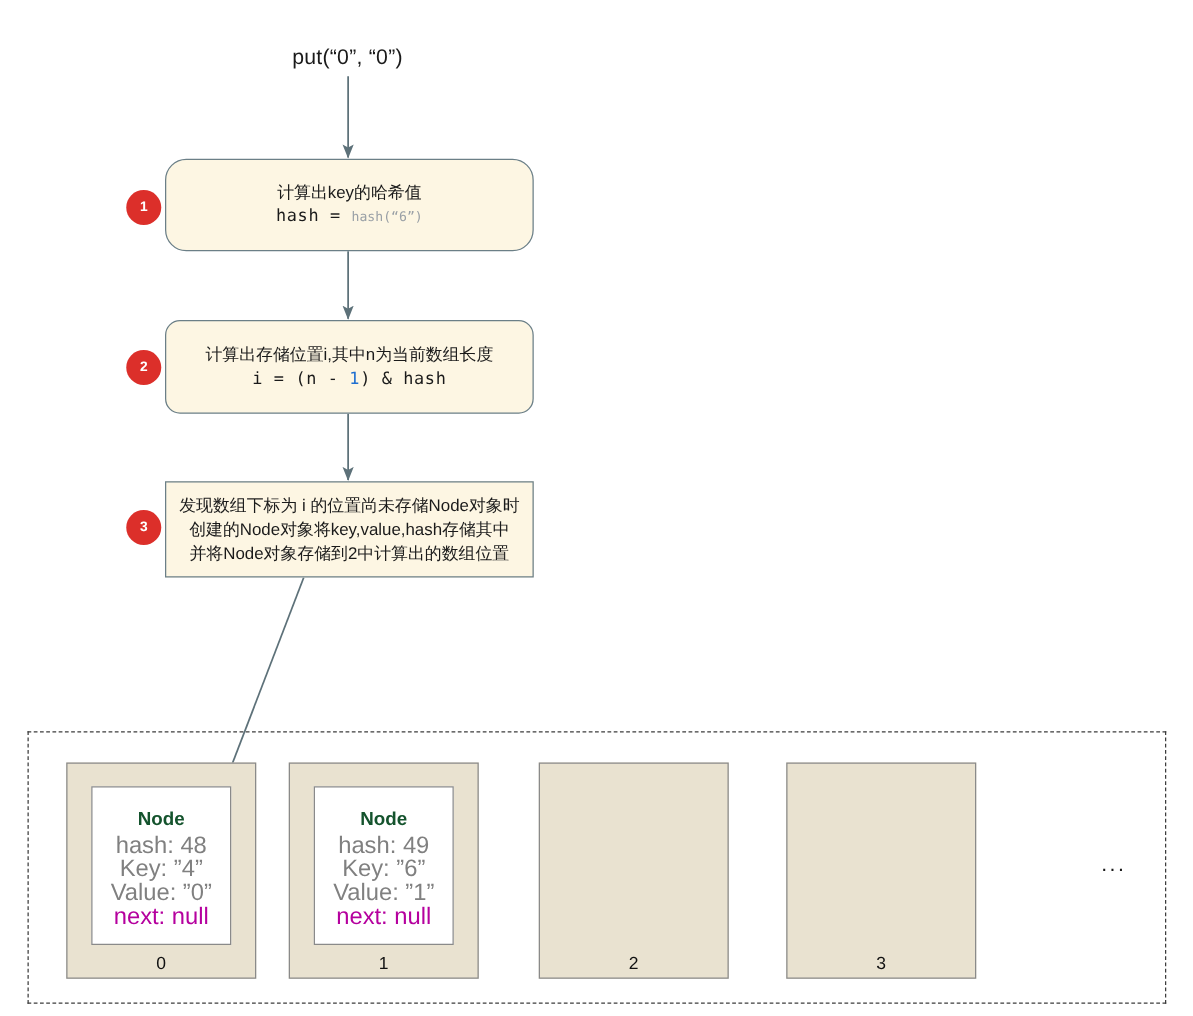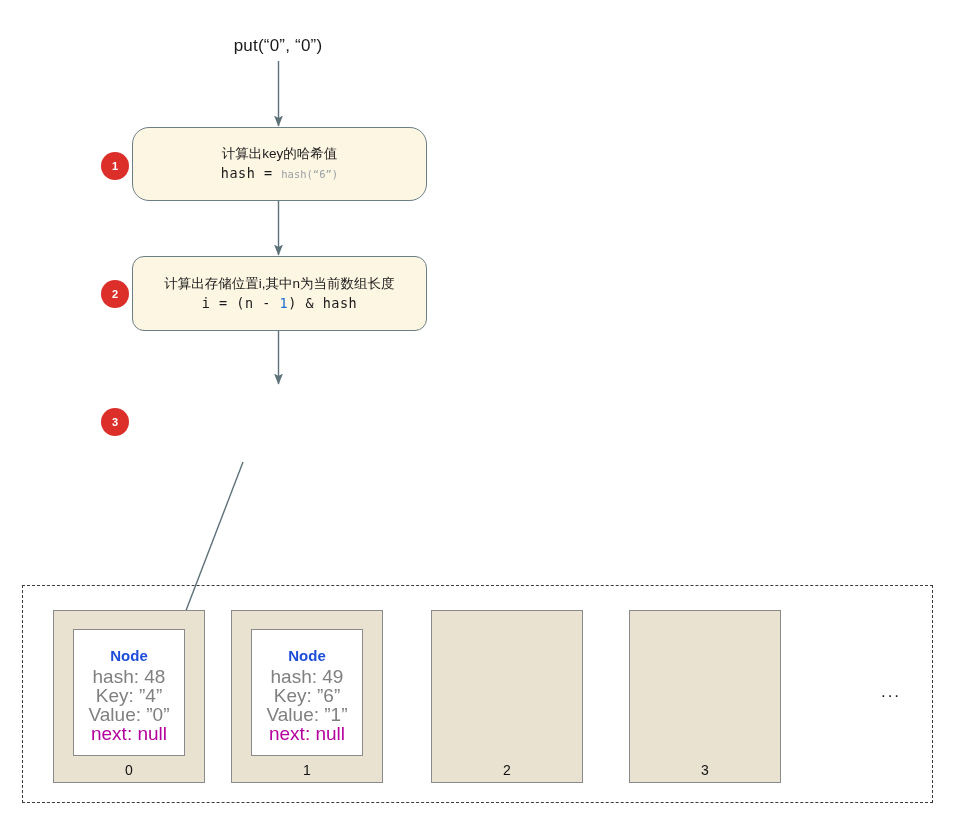--- a/index.html
+++ b/index.html
@@ -135,21 +135,21 @@
     box-sizing: border-box;
     display: flex;
     flex-direction: column;
     align-items: center;
     justify-content: center;
     padding-top: 2px;
   }
   .node-title {
     font-size: 15px;
     font-weight: bold;
-    color: #1d4ed8;
+    color: #14532d;
     line-height: 21px;
     margin-bottom: 1px;
   }
   .node-field {
     font-size: 19px;
     color: #808080;
     line-height: 19px;
     white-space: nowrap;
   }
   .node-field.next {
@@ -200,20 +200,25 @@
 
   <div class="badge" style="left:101px; top:268px;">2</div>
   <div class="step-box" style="left:132px; top:244px; width:295px; height:75px;border-radius:12px;">
     <div class="cn-line">计算出存储位置i,其中n为当前数组长度</div>
     <div class="code-line">
       <span>i = (n - </span><span class="num">1</span><span>) &amp; hash</span>
     </div>
   </div>
 
   <div class="badge" style="left:101px; top:396px;">3</div>
+  <div class="step-box" style="left:132px; top:373px; width:295px; height:77px;">
+    <div class="cn-line">发现数组下标为 i 的位置尚未存储Node对象时</div>
+    <div class="cn-line">创建的Node对象将key,value,hash存储其中</div>
+    <div class="cn-line">并将Node对象存储到2中计算出的数组位置</div>
+  </div>
 
   <div class="array-container">
 
     <div class="slot" style="left:30px;">
       <div class="node-card">
         <div class="node-title">Node</div>
         <div class="node-field">hash: 48</div>
         <div class="node-field">Key: ”4”</div>
         <div class="node-field">Value: ”0”</div>
         <div class="node-field next">next: null</div>

